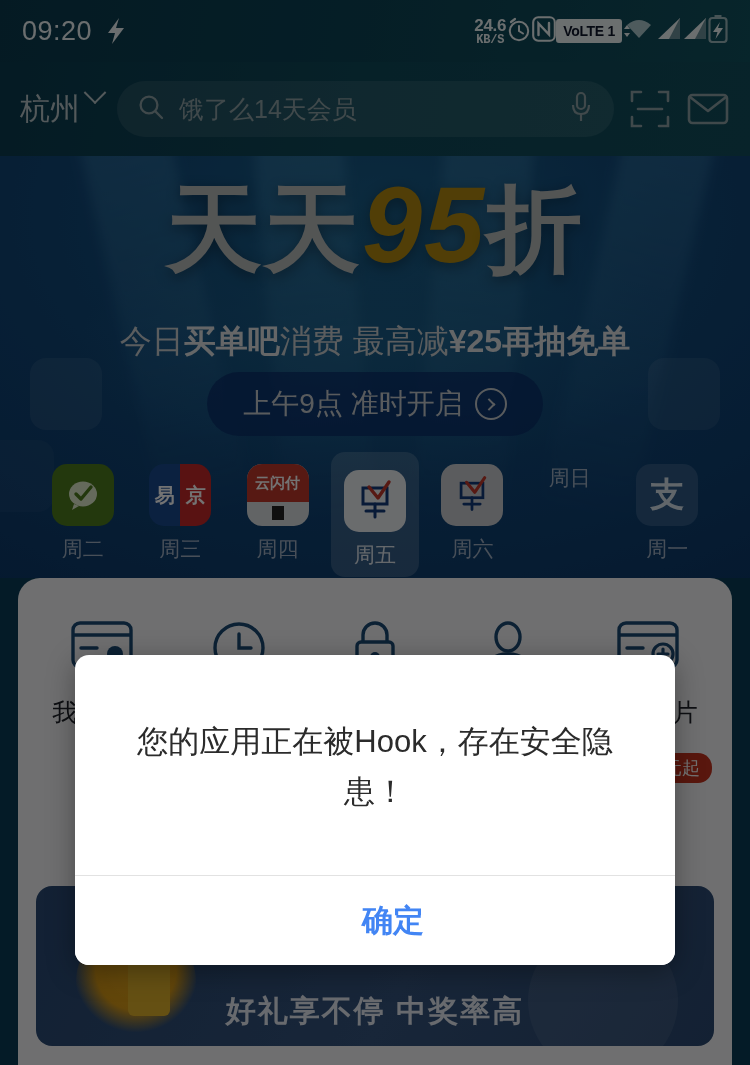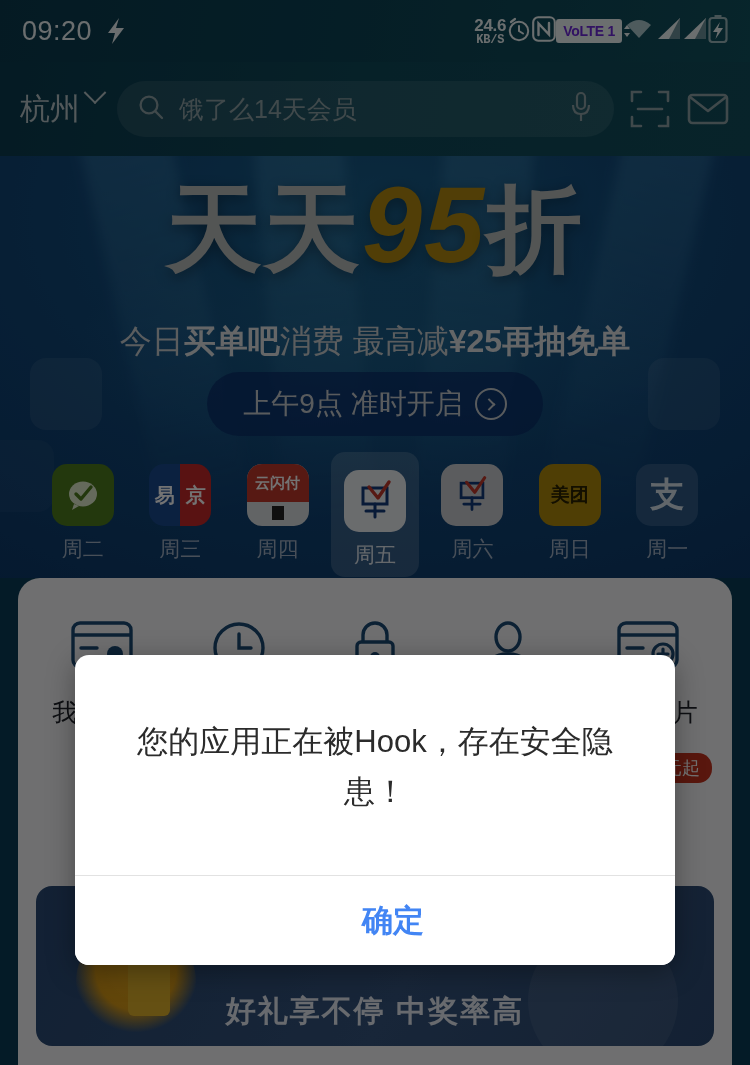--- a/index.html
+++ b/index.html
@@ -29,21 +29,21 @@
     z-index:5;
   }
   #sb-left { display:flex; align-items:center; gap:14px; }
   .sb-time { font-size:27px; font-weight:400; letter-spacing:0.5px; color:#edf4f5; }
   .bolt { width:20px; height:26px; display:block; }
   #sb-right { margin-left:auto; display:flex; align-items:center; }
   .net-speed { display:flex; flex-direction:column; align-items:center; line-height:1.0; }
   .net-speed .n1 { font-size:17px; font-weight:bold; color:#eef5f6; letter-spacing:-0.3px;}
   .net-speed .n2 { font-size:12px; font-weight:bold; color:#eef5f6; letter-spacing:-0.2px;font-family:Liberation Mono, monospace;}
   .volte-box {
-    border:2px solid #eef5f6; background:#eef5f6; color:#6d28d9;
+    border:2px solid #eef5f6; background:#eef5f6; color:#0f172a;
     font-size:14px; font-weight:bold; padding:1px 5px 2px 5px; border-radius:3px;
     letter-spacing:-0.3px; display:flex; align-items:center; height:24px;
   }
 
   
   #header {
     position:absolute; top:62px; left:0; width:750px; height:94px;
     display:flex; align-items:center; padding:0 20px; gap:14px;
     z-index:4;
     background:linear-gradient(100deg,#0c3c50 0%,#0f4a5a 50%,#124f5d 100%);
@@ -352,21 +352,20 @@
           <svg width="40" height="40" viewBox="0 0 44 44">
             <rect x="10" y="9" width="24" height="16" fill="none" stroke="#123a7a" stroke-width="3"></rect>
             <path d="M22 25 L22 38 M13 32 L31 32" stroke="#123a7a" stroke-width="3" stroke-linecap="round"></path>
             <path d="M16 8 L25 19 L36 3" stroke="#c0392b" stroke-width="3.4" fill="none" stroke-linecap="round" stroke-linejoin="round"></path>
           </svg>
         </div>
         <span class="day-label">周六</span>
       </div>
 
       <div class="day">
-        <div class="app-ico" style="background:#b08b0c;color:#2a2200;font-size:19px;">美团</div>
         <span class="day-label">周日</span>
       </div>
 
       <div class="day">
         <div class="app-ico" style="background:#2f5a86;color:#d8e3ec;font-size:34px;">支</div>
         <span class="day-label">周一</span>
       </div>
 
     </div>
   </div>

